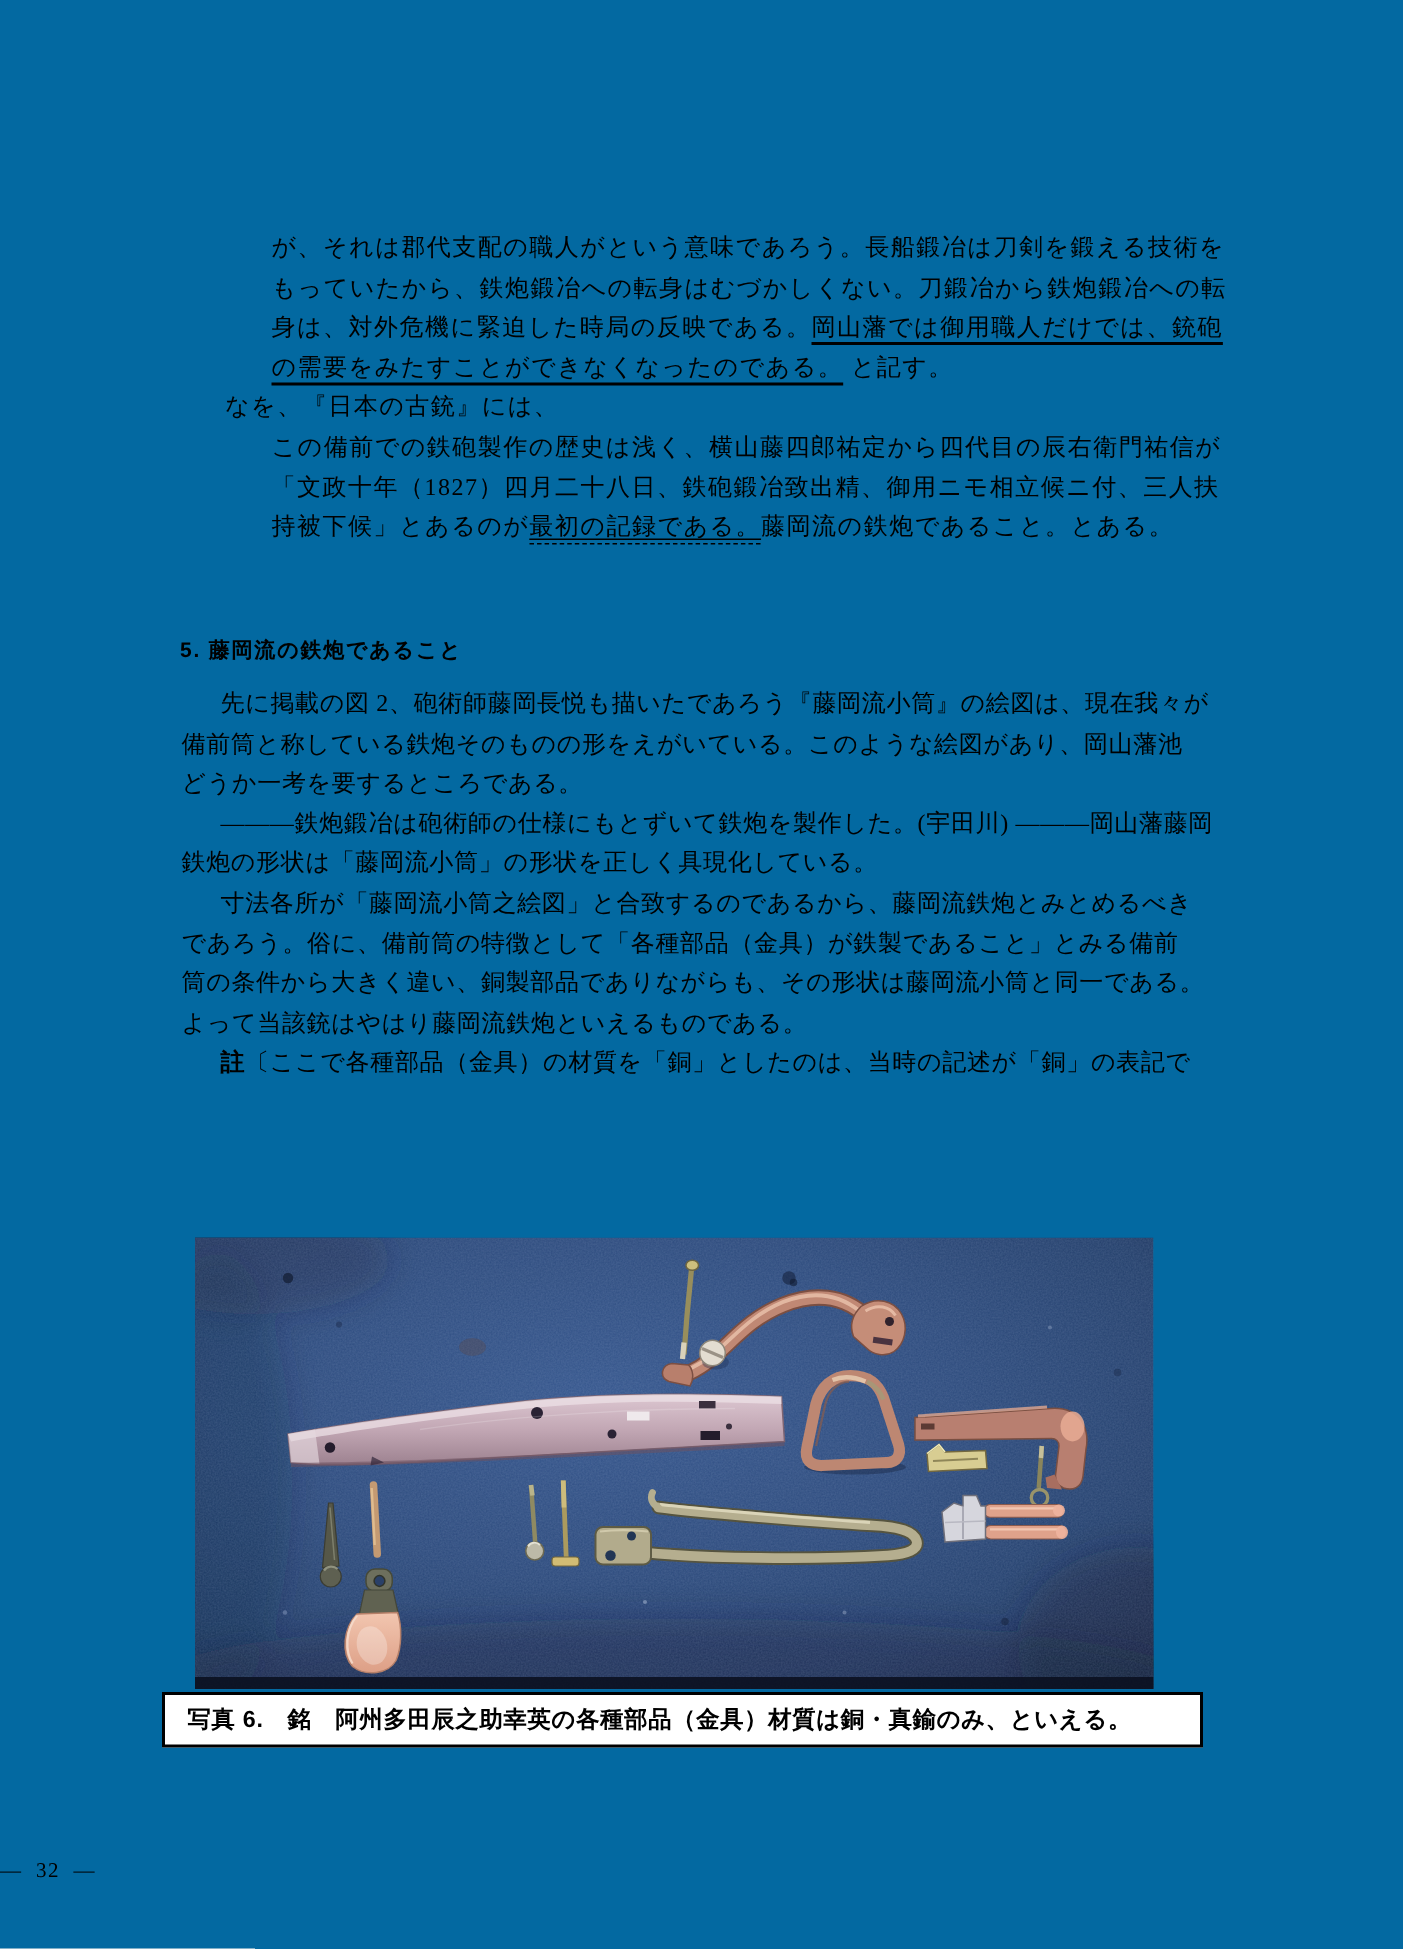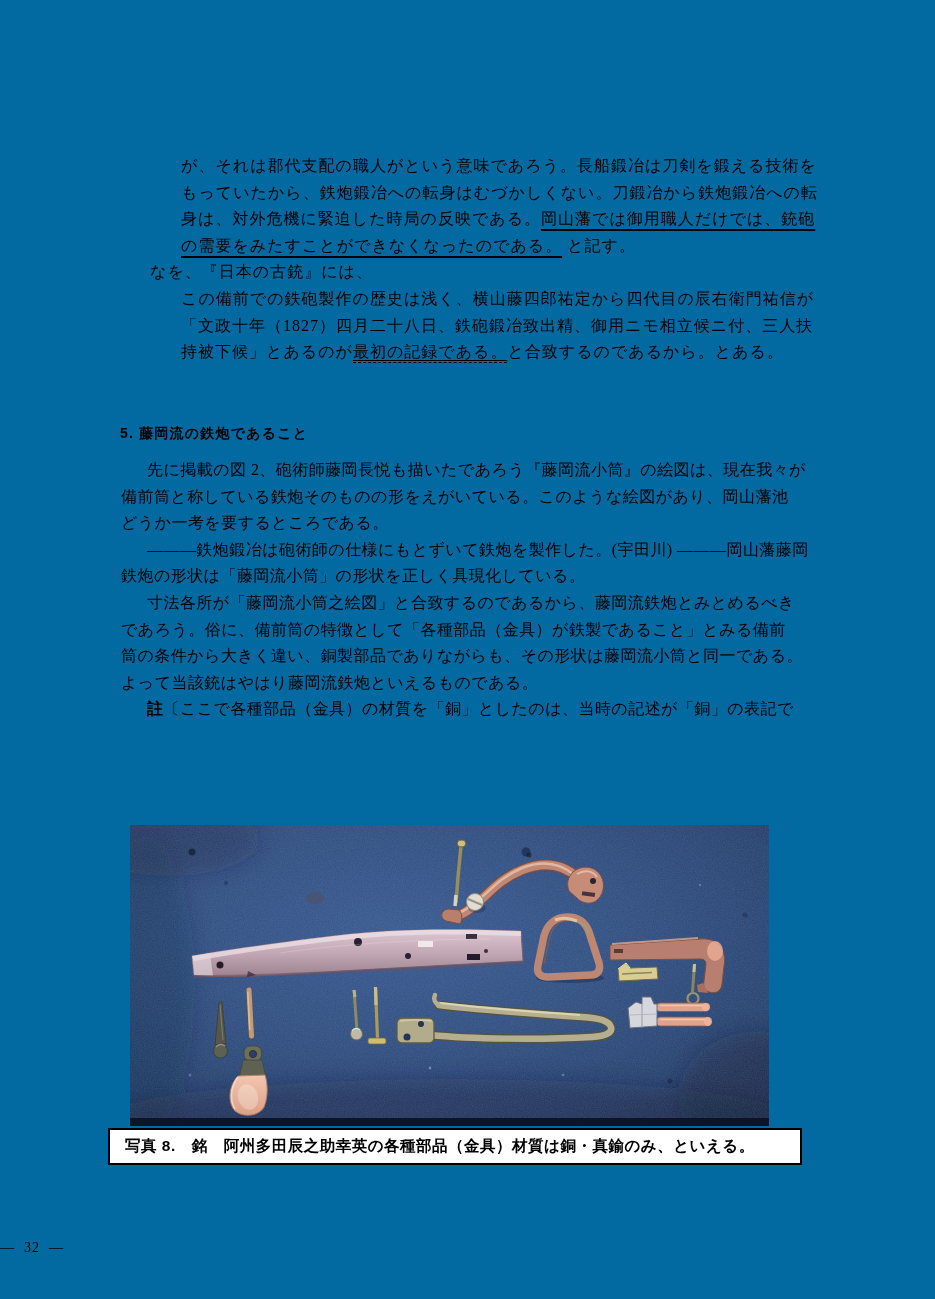--- a/index.html
+++ b/index.html
@@ -51,21 +51,21 @@
 <div class="page">
 
   <div id="intro-block" class="textcol">
       <div class="tl ind-q"><span class="seg">が、それは郡代支配の職人がという意味であろう。長船鍛冶は刀剣を鍛える技術を</span></div>
       <div class="tl ind-q"><span class="seg">もっていたから、鉄炮鍛冶への転身はむづかしくない。刀鍛冶から鉄炮鍛冶への転</span></div>
       <div class="tl ind-q"><span class="seg">身は、対外危機に緊迫した時局の反映である。</span><span class="seg u">岡山藩では御用職人だけでは、銃砲</span></div>
       <div class="tl ind-q"><span class="seg u">の需要をみたすことができなくなったのである。</span><span class="seg"> と記す。</span></div>
       <div class="tl ind-n"><span class="seg">なを、『日本の古銃』には、</span></div>
       <div class="tl ind-q"><span class="seg">この備前での鉄砲製作の歴史は浅く、横山藤四郎祐定から四代目の辰右衛門祐信が</span></div>
       <div class="tl ind-q"><span class="seg">「文政十年（1827）四月二十八日、鉄砲鍛冶致出精、御用ニモ相立候ニ付、三人扶</span></div>
-      <div class="tl ind-q"><span class="seg">持被下候」とあるのが</span><span class="seg u2">最初の記録である。</span><span class="seg">と合致するのであるから。とある。</span></div>
+      <div class="tl ind-q"><span class="seg">持被下候」とあるのが</span><span class="seg u2">最初の記録である。</span><span class="seg">藤岡流の鉄炮であること。とある。</span></div>
     </div>
 
   <h2 class="heading">5. 藤岡流の鉄炮であること</h2>
 
   <div id="body-block" class="textcol">
       <div class="tl ind-p"><span class="seg">先に掲載の図 2、砲術師藤岡長悦も描いたであろう『藤岡流小筒』の絵図は、現在我々が</span></div>
       <div class="tl ind-none"><span class="seg">備前筒と称している鉄炮そのものの形をえがいている。このような絵図があり、岡山藩池</span></div>
       <div class="tl ind-none"><span class="seg">どうか一考を要するところである。</span></div>
       <div class="tl ind-p"><span class="seg">―――鉄炮鍛冶は砲術師の仕様にもとずいて鉄炮を製作した。(宇田川) ―――岡山藩藤岡</span></div>
       <div class="tl ind-none"><span class="seg">鉄炮の形状は「藤岡流小筒」の形状を正しく具現化している。</span></div>
@@ -244,18 +244,18 @@
       <rect x="114" y="221" width="17.5" height="15" rx="6" fill="#6d6f5d" stroke="#474a39" stroke-width="1"></rect>
       <circle cx="123" cy="229" r="3.6" fill="#2a4068" stroke="#30332a" stroke-width="1"></circle>
       <path d="M113,235 L132,235 L136,253 L109,254 Z" fill="#606251" stroke="#43463a" stroke-width="0.8"></path>
       <path d="M108,251 C99,260 97,277 105,286 C114,293 129,291 134,282 C138,273 138,259 135,250 Z" fill="url(#bladeG)" stroke="#b57f68" stroke-width="1"></path>
       <ellipse cx="118" cy="272" rx="10" ry="13" fill="#ffffff" opacity="0.28" transform="rotate(-15 118 272)"></ellipse>
       <path d="M105,284 C100,276 100,262 108,252" stroke="#f6ded0" stroke-width="1.5" fill="none" opacity="0.8"></path>
     </g>
   </svg>
 
   <div class="caption">
-    <span>写真 8.　銘　阿州多田辰之助幸英の各種部品（金具）材質は銅・真鍮のみ、といえる。</span>
+    <span>写真 6.　銘　阿州多田辰之助幸英の各種部品（金具）材質は銅・真鍮のみ、といえる。</span>
   </div>
 
   <div class="pagenum">—  32  —</div>
 
 </div>
 
 </body></html>

